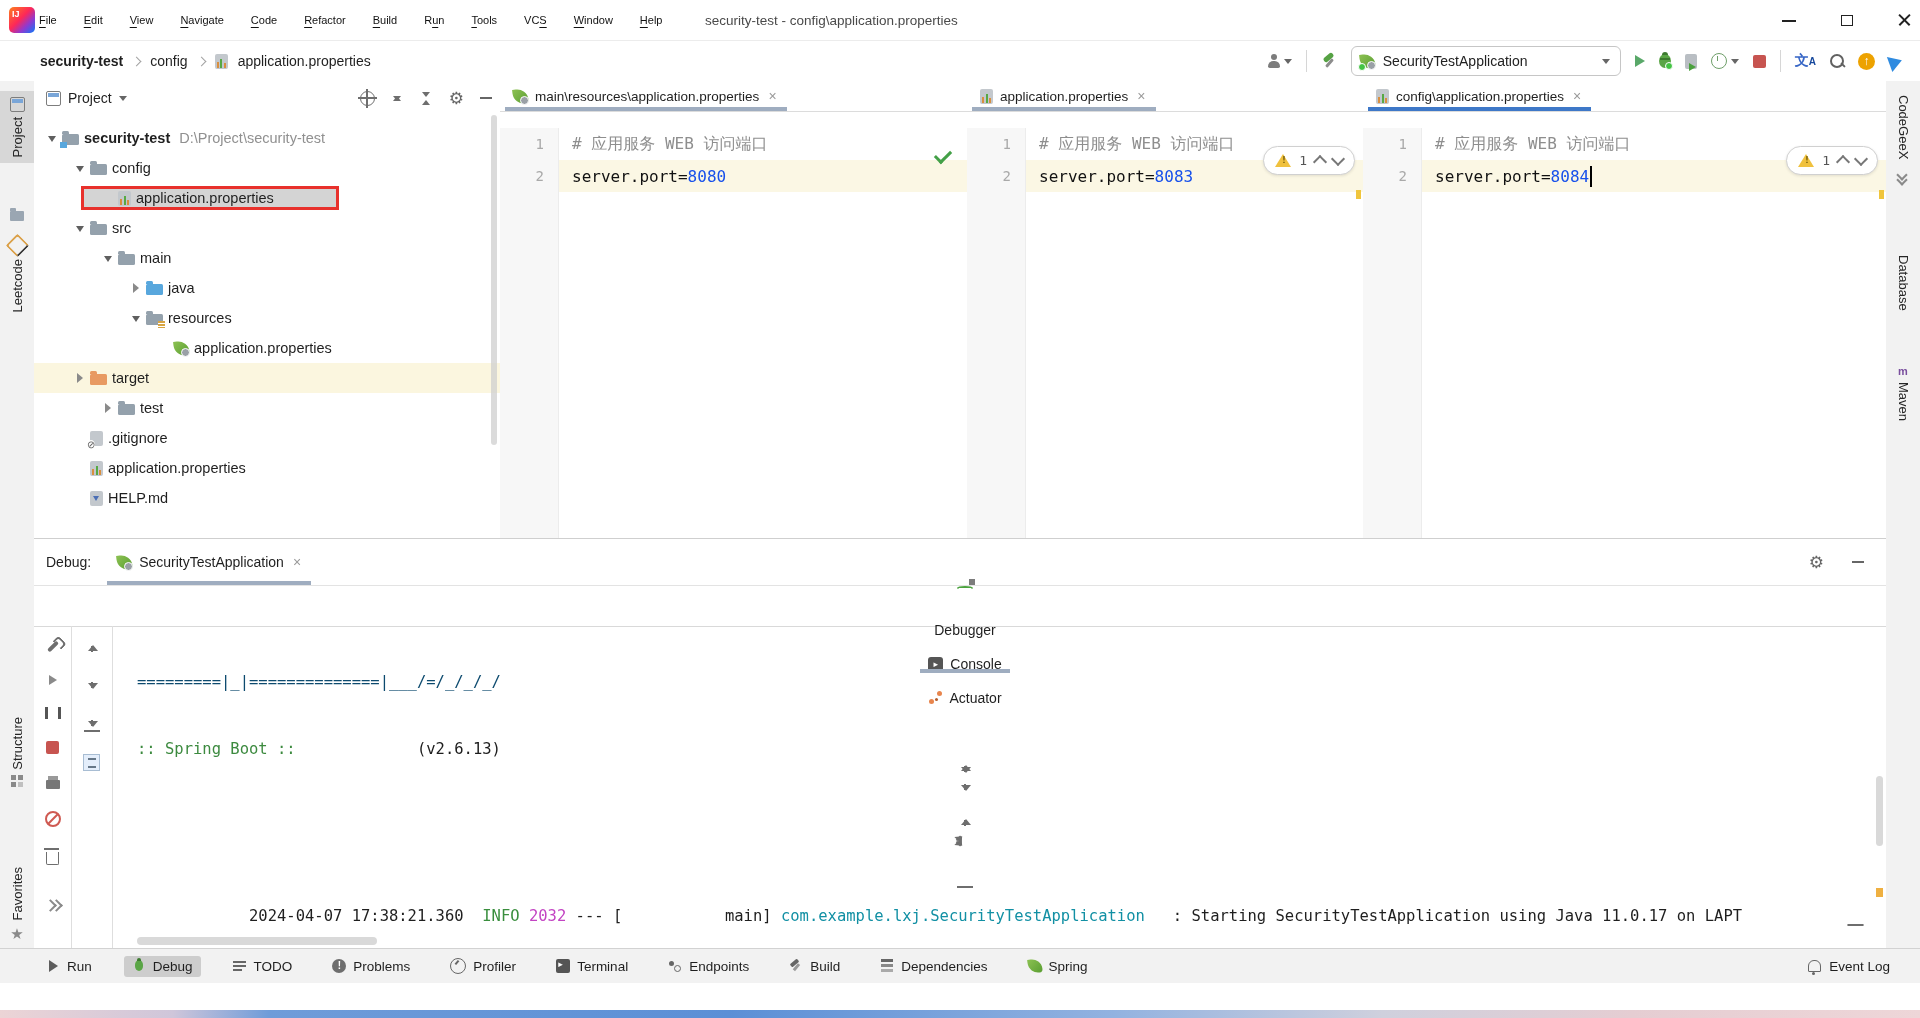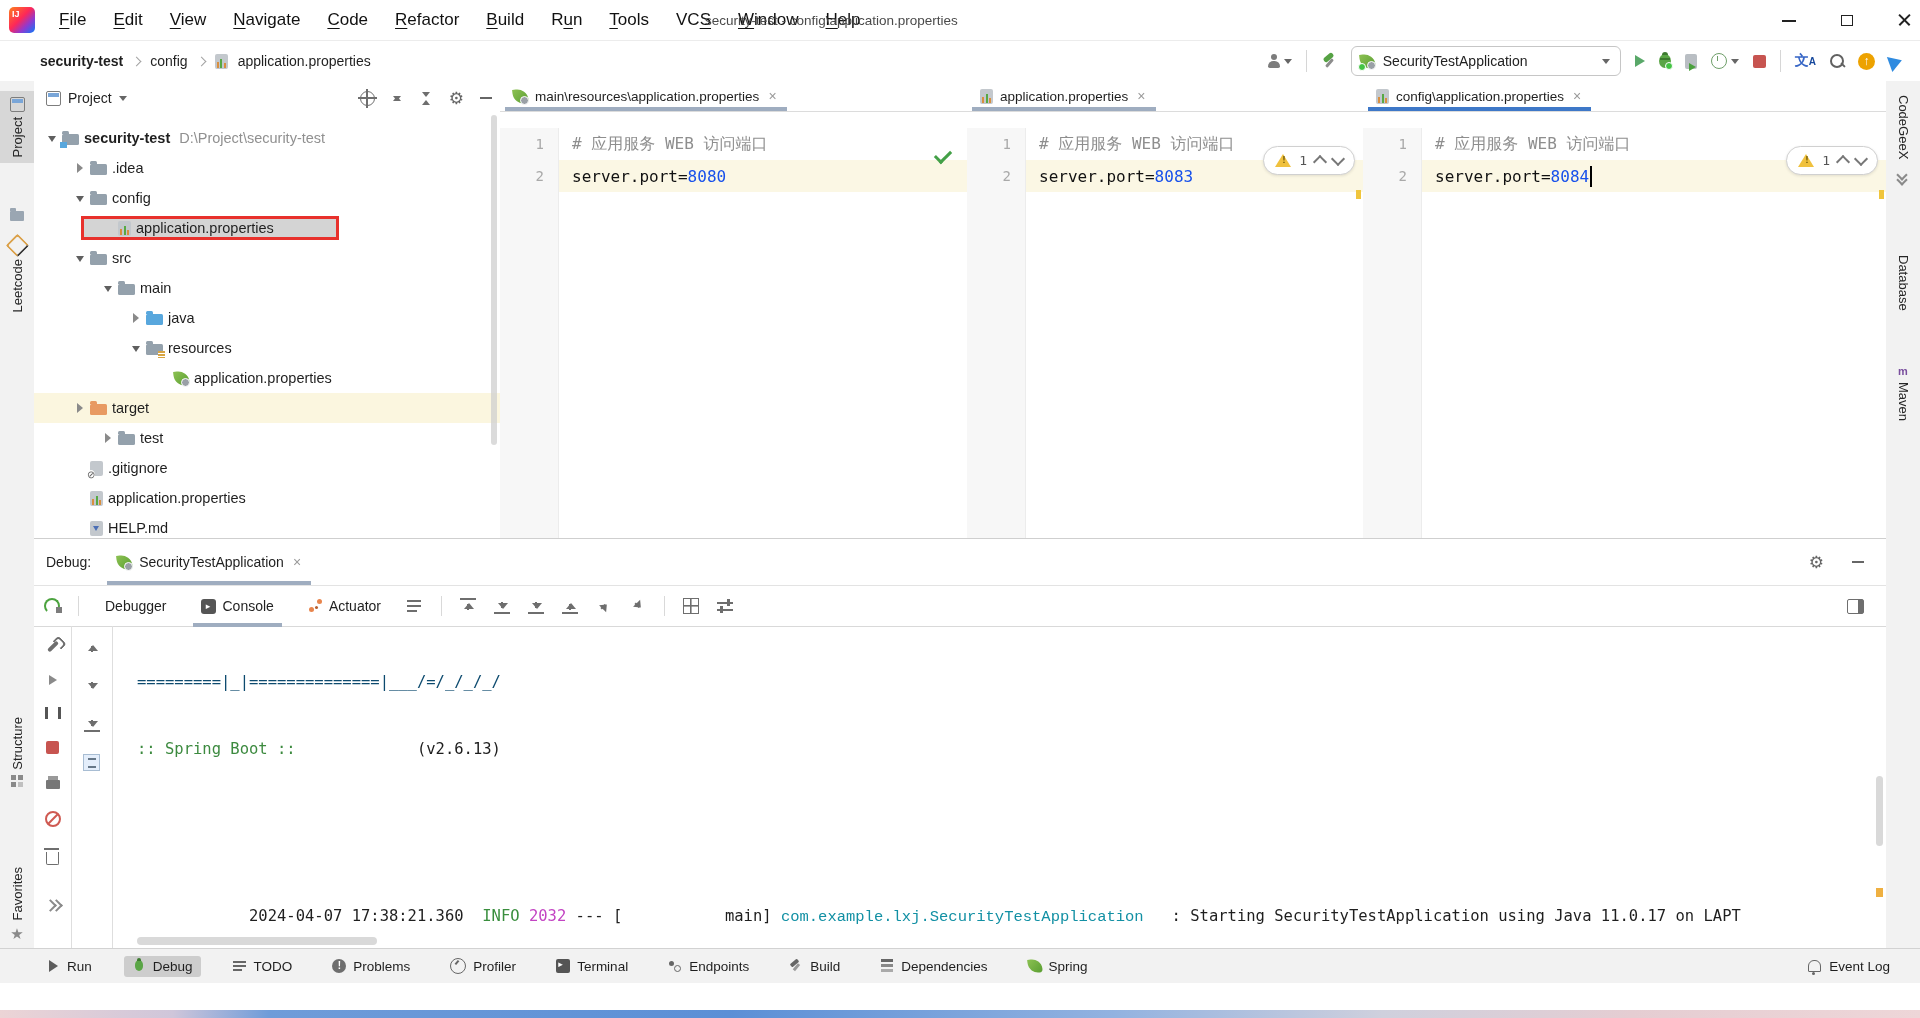--- a/index.html
+++ b/index.html
@@ -5,21 +5,21 @@
   html,body{margin:0;padding:0;background:#888;}
   #app{position:relative;width:1920px;height:1018px;background:#fff;overflow:hidden;
        font-family:"Liberation Sans",sans-serif;color:#1f1f1f;font-size:14px;}
   .flex{display:flex;align-items:center;}
   
   .titlebar{position:absolute;top:0;left:0;right:0;height:40px;background:#fff;display:flex;align-items:center;}
   .ijlogo{width:26px;height:26px;margin-left:9px;border-radius:5px;
           background:linear-gradient(135deg,#fc801d 0%,#fe2857 45%,#9039d0 70%,#087cfa 100%);
           position:relative;flex:none;}
   .ijlogo::after{content:"IJ";position:absolute;left:3px;top:2px;color:#fff;font-size:9px;font-weight:bold;}
-  .menu{display:flex;gap:27px;margin-left:24px;font-size:17px;color:#111;}
+  .menu{display:flex;gap:27px;margin-left:4px;font-size:11px;color:#111;}
   .mi{white-space:nowrap;}
   .mn{text-decoration:underline;text-underline-offset:2.5px;}
   .wintitle{position:absolute;left:705px;top:0;height:40px;display:flex;align-items:center;color:#4a4a4a;font-size:13.5px;}
   .winbtns{position:absolute;right:8px;top:0;height:40px;display:flex;align-items:center;gap:44px;}
   .wb{width:14px;height:14px;position:relative;}
   .wb-min::after{content:"";position:absolute;left:0;right:0;top:7px;height:1.6px;background:#222;}
   .wb-max::after{content:"";position:absolute;left:1px;top:2px;width:10px;height:9px;border:1.6px solid #222;}
   .wb-close::before,.wb-close::after{content:"";position:absolute;left:-1px;top:6px;width:15px;height:1.6px;background:#222;}
   .wb-close::before{transform:rotate(45deg);}  .wb-close::after{transform:rotate(-45deg);}
   
@@ -158,21 +158,21 @@
   .pchev.up{transform:rotate(135deg);margin-top:3px;}
   .pchev.down{transform:rotate(-45deg);margin-bottom:3px;}
   .chmark{position:absolute;right:2px;top:62px;width:5px;height:9px;background:#f0c53c;z-index:3;}
   
   .debug{position:absolute;left:34px;top:538px;width:1852px;height:410px;border-top:1px solid #cfcfcf;background:#fff;}
   .dhead{height:46px;display:flex;align-items:center;padding-left:12px;}
   .dhead .dlabel{font-size:14px;margin-right:16px;}
   .dtab{height:46px;display:flex;align-items:center;gap:7px;position:relative;padding:0 10px;}
   .dtab::after{content:"";position:absolute;left:0;right:0;bottom:0;height:4px;background:#9fadc0;}
   .dhead-icons{margin-left:auto;display:flex;align-items:center;gap:28px;padding-right:22px;}
-  .dtoolbar{height:40px;border-top:1px solid #e3e3e3;border-bottom:1px solid #d9d9d9;display:flex;align-items:center;gap:18px;padding-left:10px;}
+  .dtoolbar{height:40px;border-top:1px solid #e3e3e3;border-bottom:1px solid #d9d9d9;display:flex;align-items:center;gap:18px;padding-left:10px;flex-direction:column;}
   .rerun{width:16px;height:16px;position:relative;}
   .rerun::before{content:"";position:absolute;inset:0;border:2px solid #4ca33f;border-radius:50%;border-bottom-color:transparent;}
   .rerun::after{content:"";position:absolute;right:-2px;bottom:1px;width:6px;height:6px;background:#7c7c7c;}
   .dtab2{display:flex;align-items:center;gap:7px;height:40px;padding:0 8px;position:relative;font-size:14px;}
   .dtab2.active::after{content:"";position:absolute;left:0;right:0;bottom:-1px;height:4px;background:#9fadc0;}
   .conic{width:15px;height:15px;background:#555;border-radius:3px;color:#fff;font-size:9px;display:flex;align-items:center;justify-content:center;}
   .actic{width:14px;height:14px;position:relative;}
   .actic::before{content:"";position:absolute;left:1px;top:8px;width:5px;height:5px;border-radius:50%;background:#e8854d;}
   .actic::after{content:"";position:absolute;right:0;top:0;width:5px;height:5px;border-radius:50%;background:#e8854d;box-shadow:-3px 6px 0 -1px #b45e2e;}
   .tbi{width:16px;height:16px;position:relative;color:#6e6e6e;}
@@ -206,21 +206,21 @@
   .morechev::before,.morechev::after{content:"";position:absolute;top:0;width:7px;height:7px;border-right:2px solid #8a8a8a;border-top:2px solid #8a8a8a;transform:rotate(45deg);}
   .morechev::after{left:6px;}
   .boxedic{width:15px;height:15px;border:1.5px solid #a8bdd3;background:#e4eefb;display:flex;align-items:center;justify-content:center;}
   .boxedic::after{content:"";width:8px;height:6px;border-top:2px solid #678;border-bottom:2px solid #678;}
   .console{position:absolute;left:78px;right:14px;top:0;bottom:18px;overflow:hidden;
            font-family:"DejaVu Sans Mono","Liberation Mono",monospace;font-size:15.5px;padding:5px 0 0 25px;white-space:pre;}
   .cl{line-height:31.4px;height:31.4px;}
   .c-lvl{color:#398e3d;margin-left:2ch;}
   .c-pid{color:#c344c3;margin-left:1ch;}
   .c-thread{display:inline-block;width:15ch;text-align:right;}
-  .c-logger{display:inline-block;width:41ch;color:#1290a4;font-family:Liberation Mono, monospace;}
+  .c-logger{display:inline-block;width:41ch;color:#1290a4;}
   .c-msg{margin-left:1ch;}
   .c-banner{color:#0c4a6e;}
   .c-sb{color:#3c8a3f;}
   .c-ver{margin-left:13ch;color:#1d1d1d;}
   .hscroll{position:absolute;left:103px;bottom:4px;width:240px;height:8px;background:#d9d9d9;border-radius:4px;}
   .vscroll-d{position:absolute;right:3px;top:150px;width:7px;height:70px;background:#d9d9d9;border-radius:4px;}
   .cmark{position:absolute;right:3px;top:262px;width:7px;height:9px;background:#efb041;}
   
   .bbar{position:absolute;left:0;right:0;top:948px;height:34px;background:#f2f2f2;border-top:1px solid #d2d2d2;display:flex;align-items:center;gap:24px;padding-left:38px;font-size:13.5px;}
   .bitem{display:flex;align-items:center;gap:7px;padding:3px 8px;border-radius:3px;}
@@ -384,29 +384,20 @@
           <span class="tind" style="padding-left: 8px;"></span>
           <span class="chev chev-down"></span>
           <span class="rowbox">
             <span class="fic ic-folder-root"></span>
             <span class="tlabel bold">security-test</span>
           </span>
           <span class="tsuffix">D:\Project\security-test</span>
         </div>
         <div class="trow">
           <span class="tind" style="padding-left: 36px;"></span>
-          <span class="chev chev-right"></span>
-          <span class="rowbox">
-            <span class="fic ic-folder"></span>
-            <span class="tlabel">.idea</span>
-          </span>
-
-        </div>
-        <div class="trow">
-          <span class="tind" style="padding-left: 36px;"></span>
           <span class="chev chev-down"></span>
           <span class="rowbox">
             <span class="fic ic-folder"></span>
             <span class="tlabel">config</span>
           </span>
 
         </div>
         <div class="trow sel redbox">
           <span class="tind" style="padding-left: 64px;"></span>
           <span class="chev chev-none"></span>

